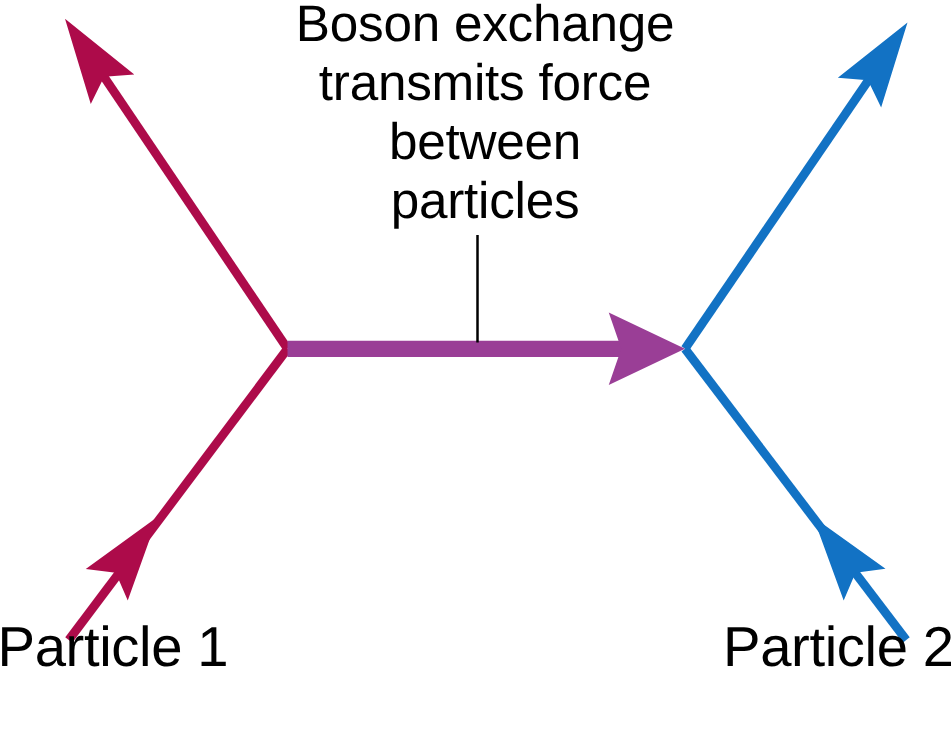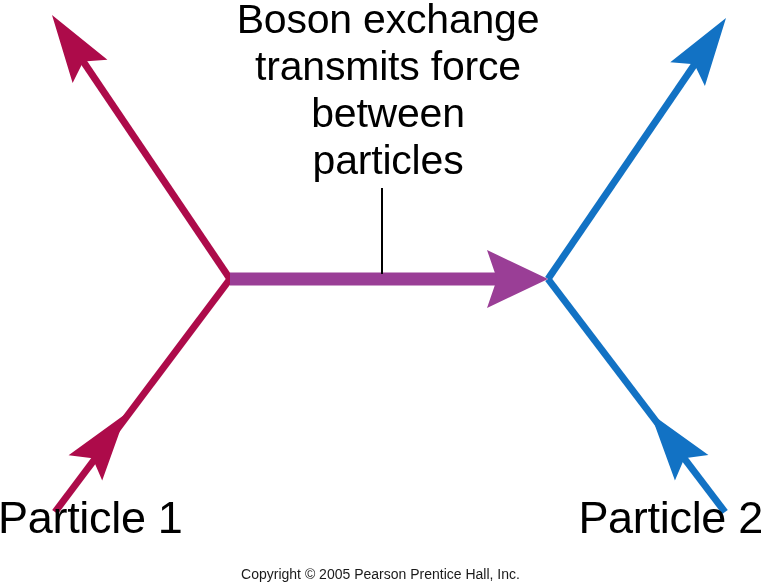--- a/index.html
+++ b/index.html
@@ -130,15 +130,14 @@
 
     <div id="annotation-text">Boson exchange
 transmits force
 between
 particles</div>
 
     <div class="particle-label" id="particle-1-label">Particle 1</div>
 
     <div class="particle-label" id="particle-2-label">Particle 2</div>
 
-    <div id="copyright-text">Copyright © 2005 Pearson Prentice Hall, Inc.</div>
   </div>
 </div>
 
 </body></html>

